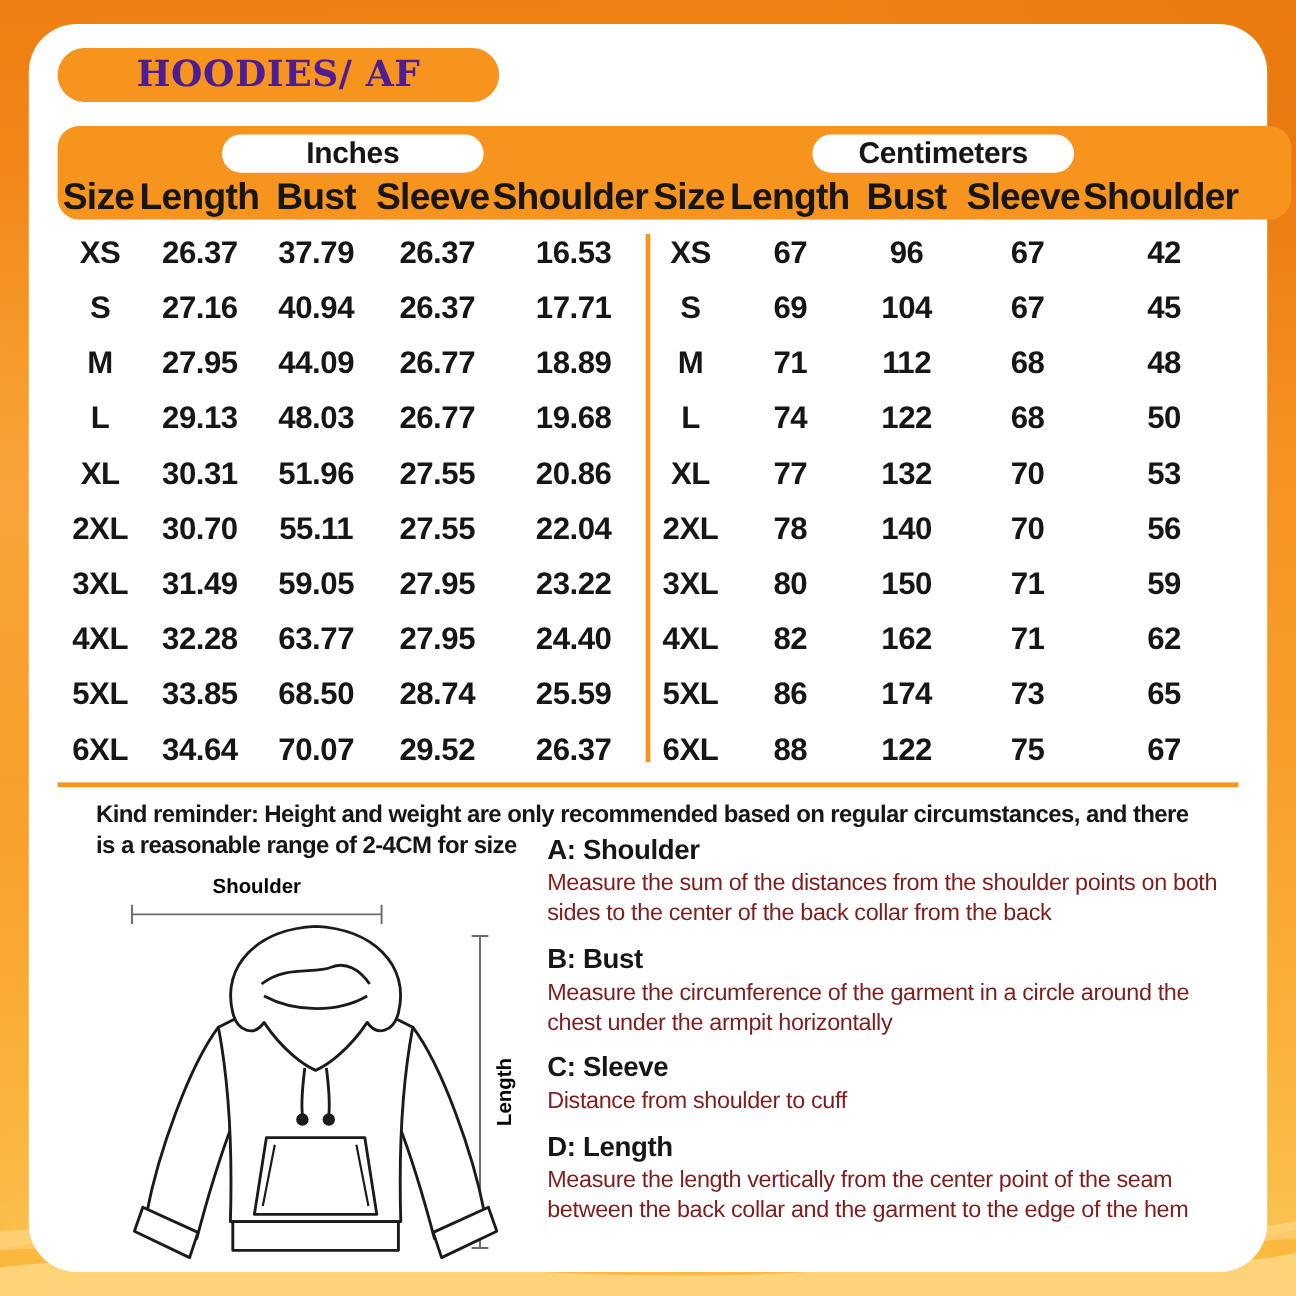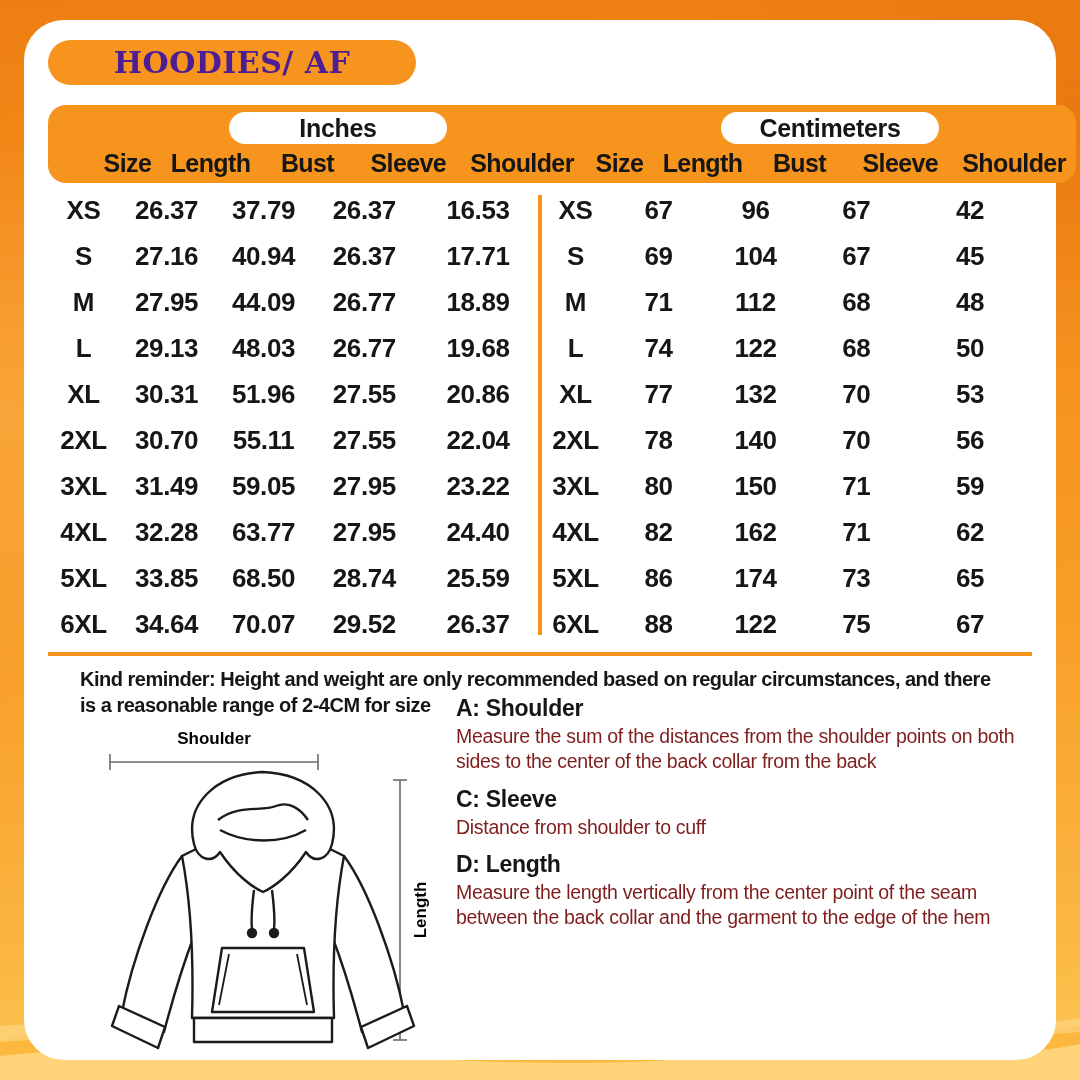--- a/index.html
+++ b/index.html
@@ -21,33 +21,33 @@
   .title-pill{
     position:absolute;left:24px;top:20px;width:368px;height:45px;border-radius:23px;
     background:var(--accent);display:flex;align-items:center;justify-content:center;
   }
   .title-pill span{
     font-family:"DejaVu Serif",serif;font-weight:bold;font-size:30px;color:#4c1d95;letter-spacing:.5px;
   }
   
   .band{
     position:absolute;left:24px;top:85px;width:1028px;height:78px;border-radius:18px;
-    background:var(--accent);display:flex;justify-content:flex-end;
+    background:var(--accent);display:flex;
   }
   .band-half{width:492px;display:flex;flex-direction:column;align-items:center;}
   .unit-pill{
     margin-top:7px;width:218px;height:32px;border-radius:16px;background:#ffffff;
     display:flex;align-items:center;justify-content:center;
   }
   .unit-pill span{font-size:25px;font-weight:bold;letter-spacing:-0.3px;}
   .hdr-row{
     width:492px;flex:1;display:grid;grid-template-columns:.72fr .97fr 1fr 1.05fr 1.26fr;
     align-items:center;
   }
-  .hcell{font-size:25px;font-weight:bold;letter-spacing:-0.6px;text-align:center;}
+  .hcell{font-size:31px;font-weight:bold;letter-spacing:-0.6px;text-align:center;}
   
   .tables{position:absolute;left:24px;top:167px;width:984px;height:460px;display:flex;}
   .tbody{
     width:492px;display:grid;grid-template-columns:.72fr .97fr 1fr 1.05fr 1.26fr;
     grid-auto-rows:46px;align-items:center;
   }
   .cell{font-size:26px;font-weight:bold;letter-spacing:-0.4px;text-align:center;}
   .vdivider{position:absolute;left:490px;top:8px;width:4px;height:440px;background:var(--accent);}
   .hdivider{position:absolute;left:24px;top:632px;width:984px;height:4px;background:var(--accent);}
   
@@ -259,20 +259,24 @@
       </g>
     </svg>
   </div>
 
   <div class="measures">
       <div class="measure-block">
         <h3>A: Shoulder</h3>
         <p>Measure the sum of the distances from the shoulder points on both sides to the center of the back collar from the back</p>
       </div>
       <div class="measure-block">
+        <h3>B: Bust</h3>
+        <p>Measure the circumference of the garment in a circle around the chest under the armpit horizontally</p>
+      </div>
+      <div class="measure-block">
         <h3>C: Sleeve</h3>
         <p>Distance from shoulder to cuff</p>
       </div>
       <div class="measure-block">
         <h3>D: Length</h3>
         <p>Measure the length vertically from the center point of the seam between the back collar and the garment to the edge of the hem</p>
       </div>
     </div>
 
 </div>

